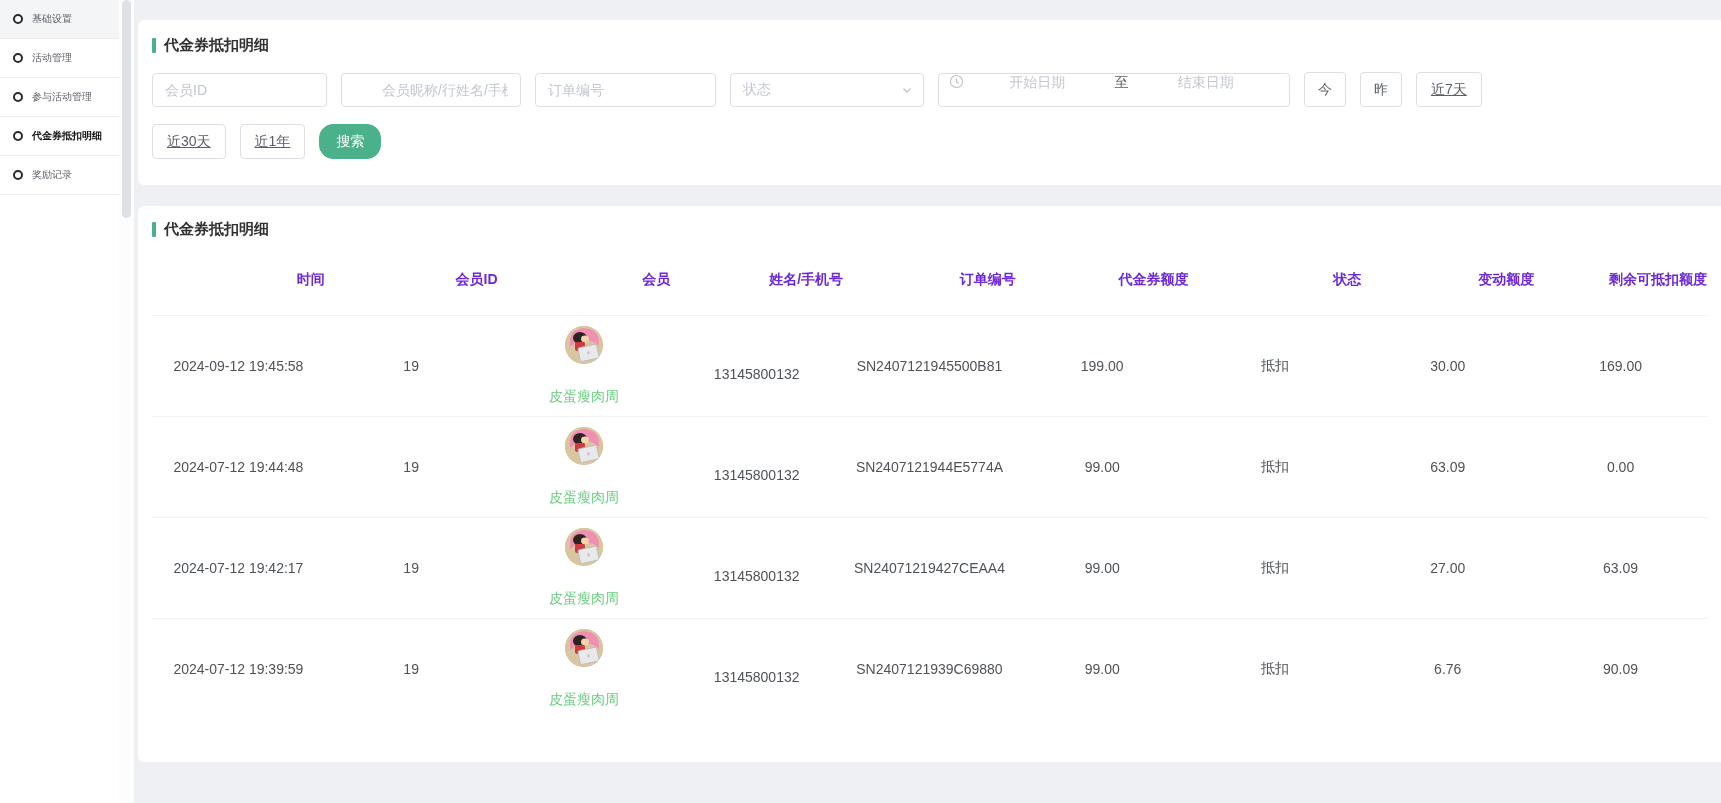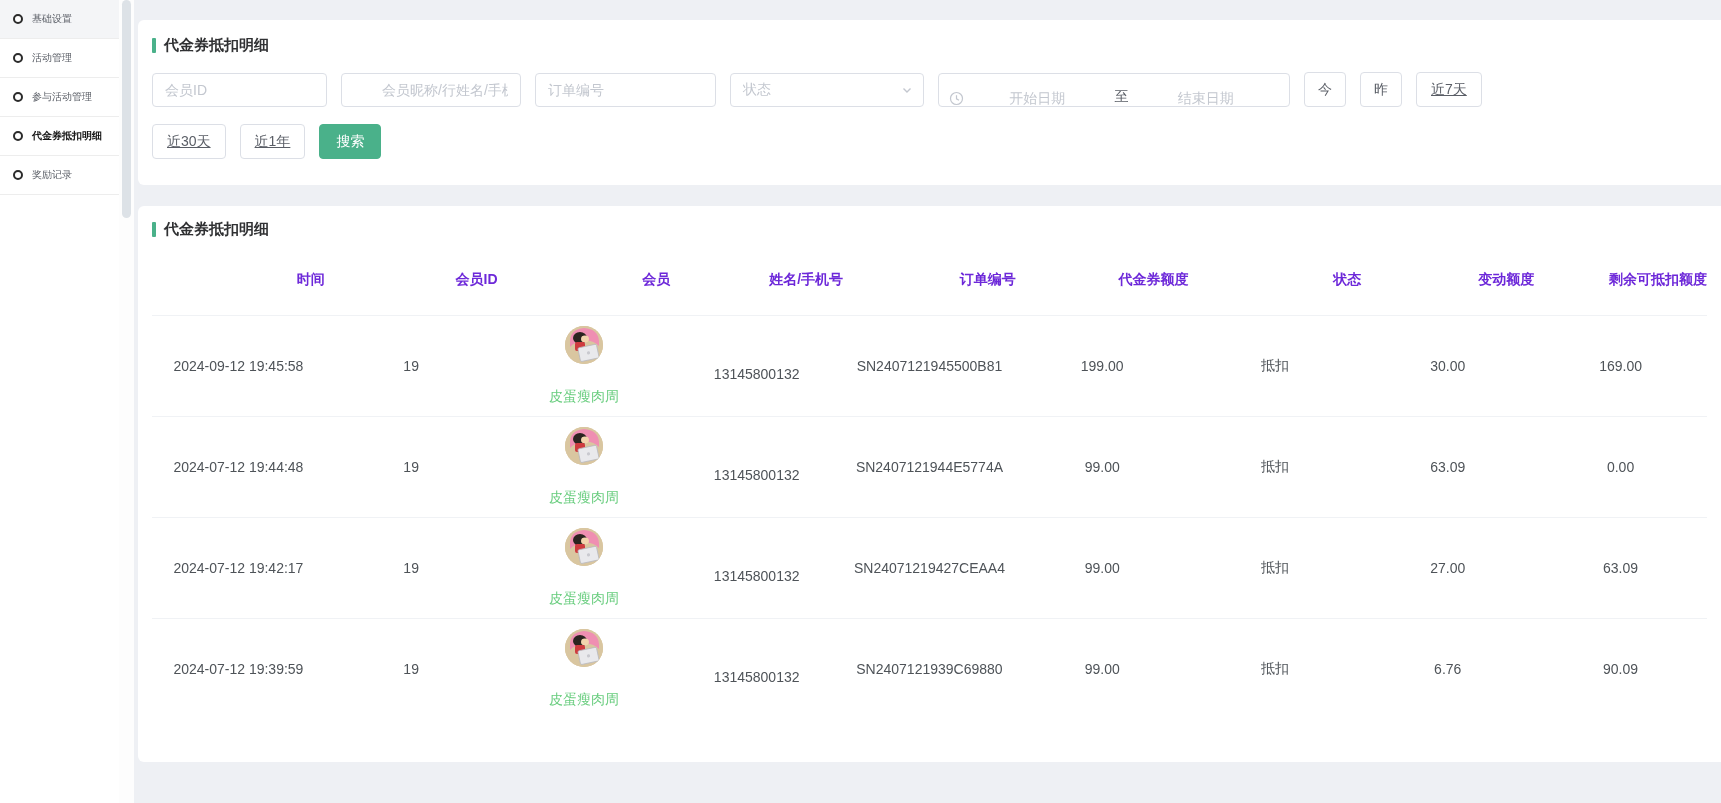--- a/index.html
+++ b/index.html
@@ -44,34 +44,34 @@
   }
   .inp::placeholder { color:#c3c7cf; }
   .w1 { width:175px; } .w2 { width:180px;padding-left:40px; } .w3 { width:181px; }
   .sel {
     width:194px; height:34px; border:1px solid #dcdfe6; border-radius:4px;
     display:flex; align-items:center; padding:0 10px 0 12px; cursor:pointer; background:#fff;
   }
   .sel-text { flex:1; color:#c3c7cf; font-size:14px; }
   .daterange {
     width:352px; height:34px; border:1px solid #dcdfe6; border-radius:4px;
-    display:flex; align-items:flex-end; padding:0 10px; background:#fff;
+    display:flex; align-items:flex-start; padding:0 10px; background:#fff;
   }
   .daterange .dinp {
     flex:1; border:none; outline:none; text-align:center; font-size:14px;
     color:#606266; background:transparent; min-width:0; font-family:inherit;
   }
   .daterange .dinp::placeholder { color:#c3c7cf; }
   .sep { color:#5a5e66; font-size:14px; padding:0 4px; }
   .btn {
     height:35px; padding:0 13px; background:#fff; border:1px solid #dcdfe6;
     border-radius:4px; font-size:14px; color:#5a5e66; cursor:pointer; font-family:inherit;
   }
   .btn.wide { padding:6px 14px;text-decoration:underline; }
-  .btn.primary { background:#4ab18a; border-color:#4ab18a; color:#fff; padding:0 16px; }
+  .btn.primary { background:#4ab18a; border-color:#4ab18a; color:#fff; padding:0 16px;border-radius:14px; }
   
   table { width:100%; border-collapse:collapse; table-layout:fixed; margin-top:8px; }
   th {
     font-size:14px; font-weight:bold; color:#6d28d9; text-align:right;
     padding:24px 0 26px 0;
   }
   td {
     text-align:center; font-size:14px; color:#4e5358;
     border-top:1px solid #f0f2f5; height:101px; padding:0;
   }

